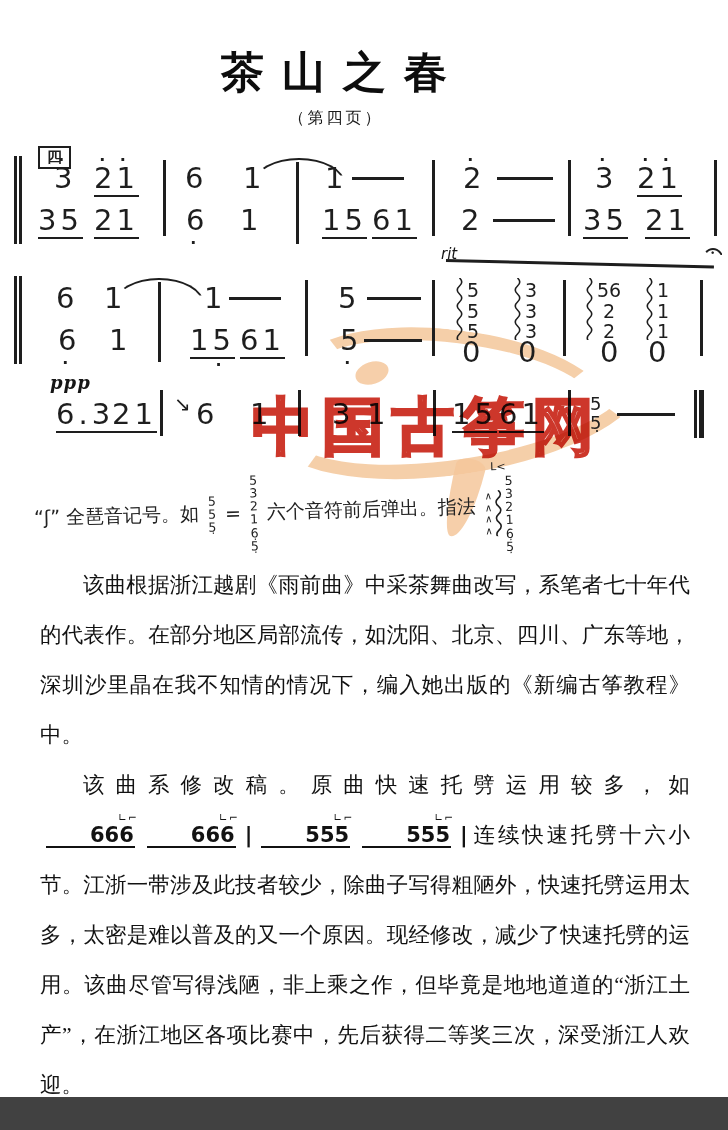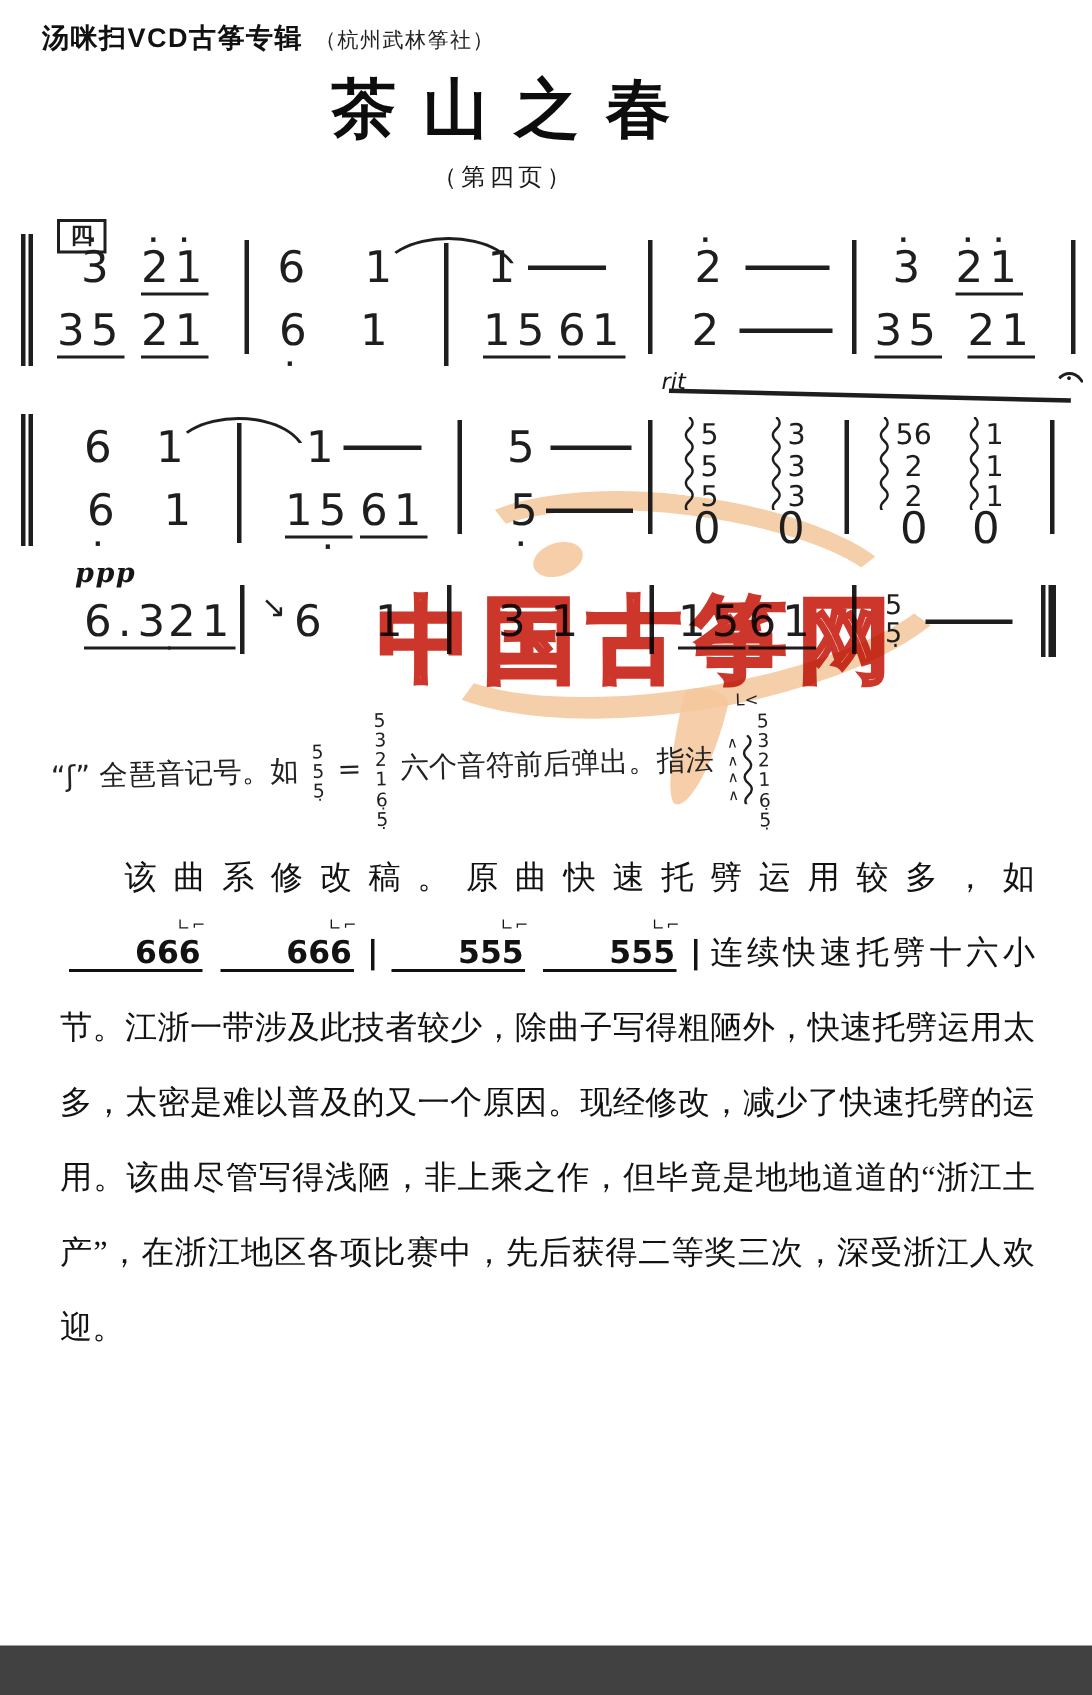--- a/index.html
+++ b/index.html
@@ -80,23 +80,20 @@
   .grp .mk{position:absolute;top:-13px;right:-3px;font-size:10.5px;font-weight:normal;letter-spacing:1px}
   .nsep{margin:0 3px;font-weight:bold}
 
   .scanbar{position:absolute;left:0;top:1097px;width:728px;height:33px;background:#414141}
 </style>
 </head>
 <body>
 
 <div class="page">
 
-  <div class="hdr">
-    <span class="hdr-album">汤咪扫VCD古筝专辑</span><span class="hdr-soc">（杭州武林筝社）</span>
-  </div>
 
   <h1 class="title">茶山之春</h1>
   <div class="subtitle">（第四页）</div>
 
   <div class="wm-swirl arc1"></div>
   <div class="wm-swirl arc2"></div>
   <div class="wm-swirl dot-o"></div>
   <div class="wm-swirl drop"></div>
   <div class="wm-title">中国古筝网</div>
 
@@ -263,17 +260,18 @@
             <span>2</span>
             <span>1</span>
             <span>6̣</span>
             <span>5̣</span>
           </span>
         </span>
       </span>
   </div>
 
   <div class="bodytext">
+    <p>该曲根据浙江越剧《雨前曲》中采茶舞曲改写，系笔者七十年代的代表作。在部分地区局部流传，如沈阳、北京、四川、广东等地，深圳沙里晶在我不知情的情况下，编入她出版的《新编古筝教程》中。</p>
     <p><span>该曲系修改稿。原曲快速托劈运用较多，如</span><span class="pnote" id="notation"><span class="grp"><span class="mk">∟⌐</span>666</span><span class="grp"><span class="mk">∟⌐</span>666</span><span class="nsep">|</span><span class="grp"><span class="mk">∟⌐</span>555</span><span class="grp"><span class="mk">∟⌐</span>555</span><span class="nsep">|</span></span><span>连续快速托劈十六小节。江浙一带涉及此技者较少，除曲子写得粗陋外，快速托劈运用太多，太密是难以普及的又一个原因。现经修改，减少了快速托劈的运用。该曲尽管写得浅陋，非上乘之作，但毕竟是地地道道的“浙江土产”，在浙江地区各项比赛中，先后获得二等奖三次，深受浙江人欢迎。</span></p>
   </div>
 
   <div class="scanbar"></div>
 </div>
 
 </body></html>

